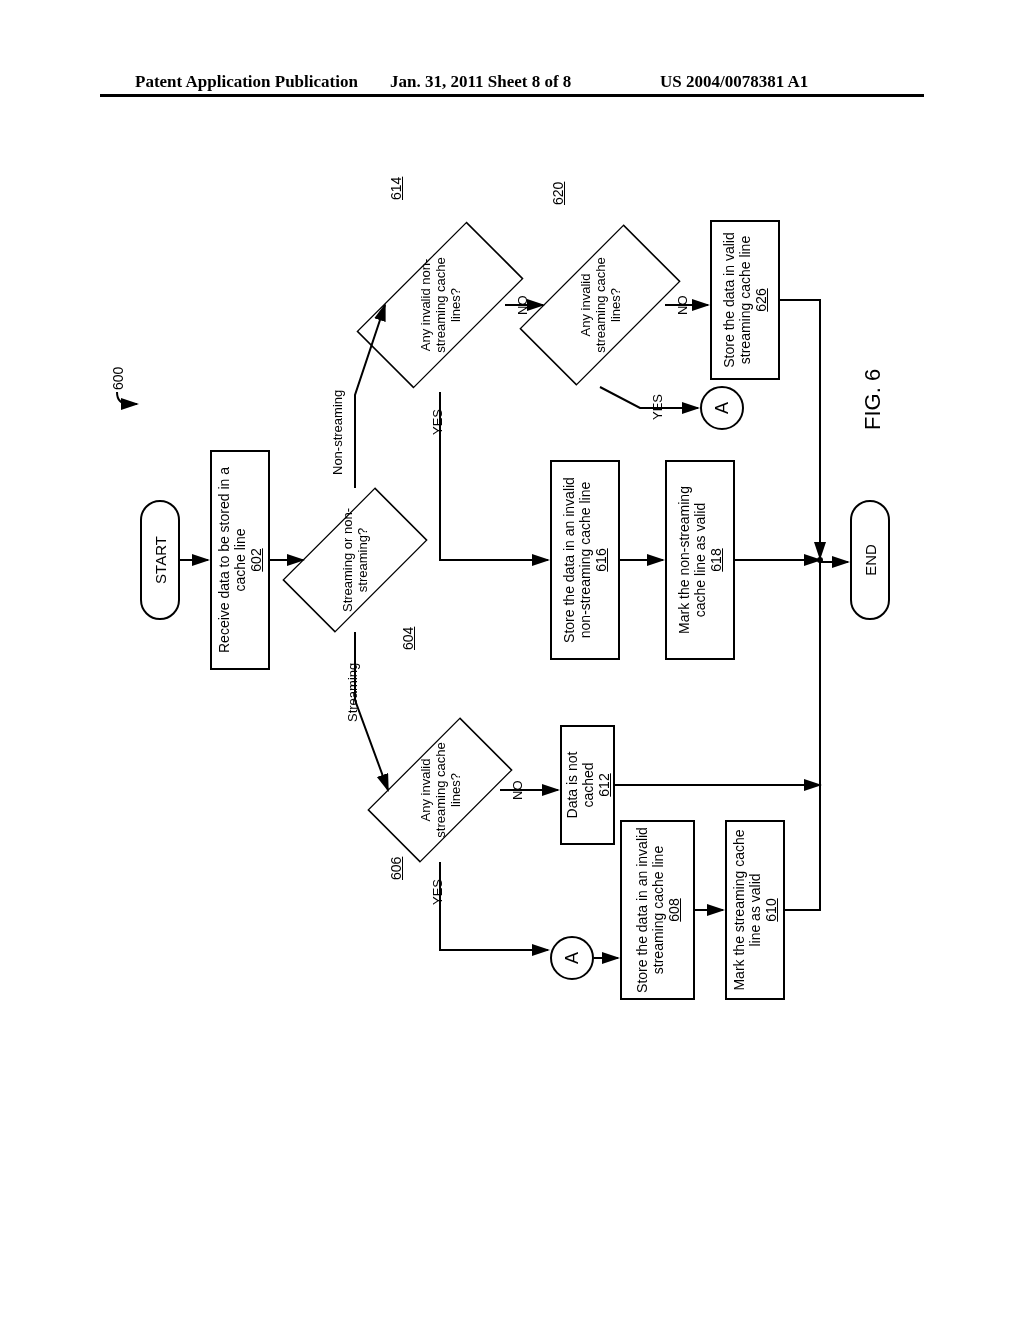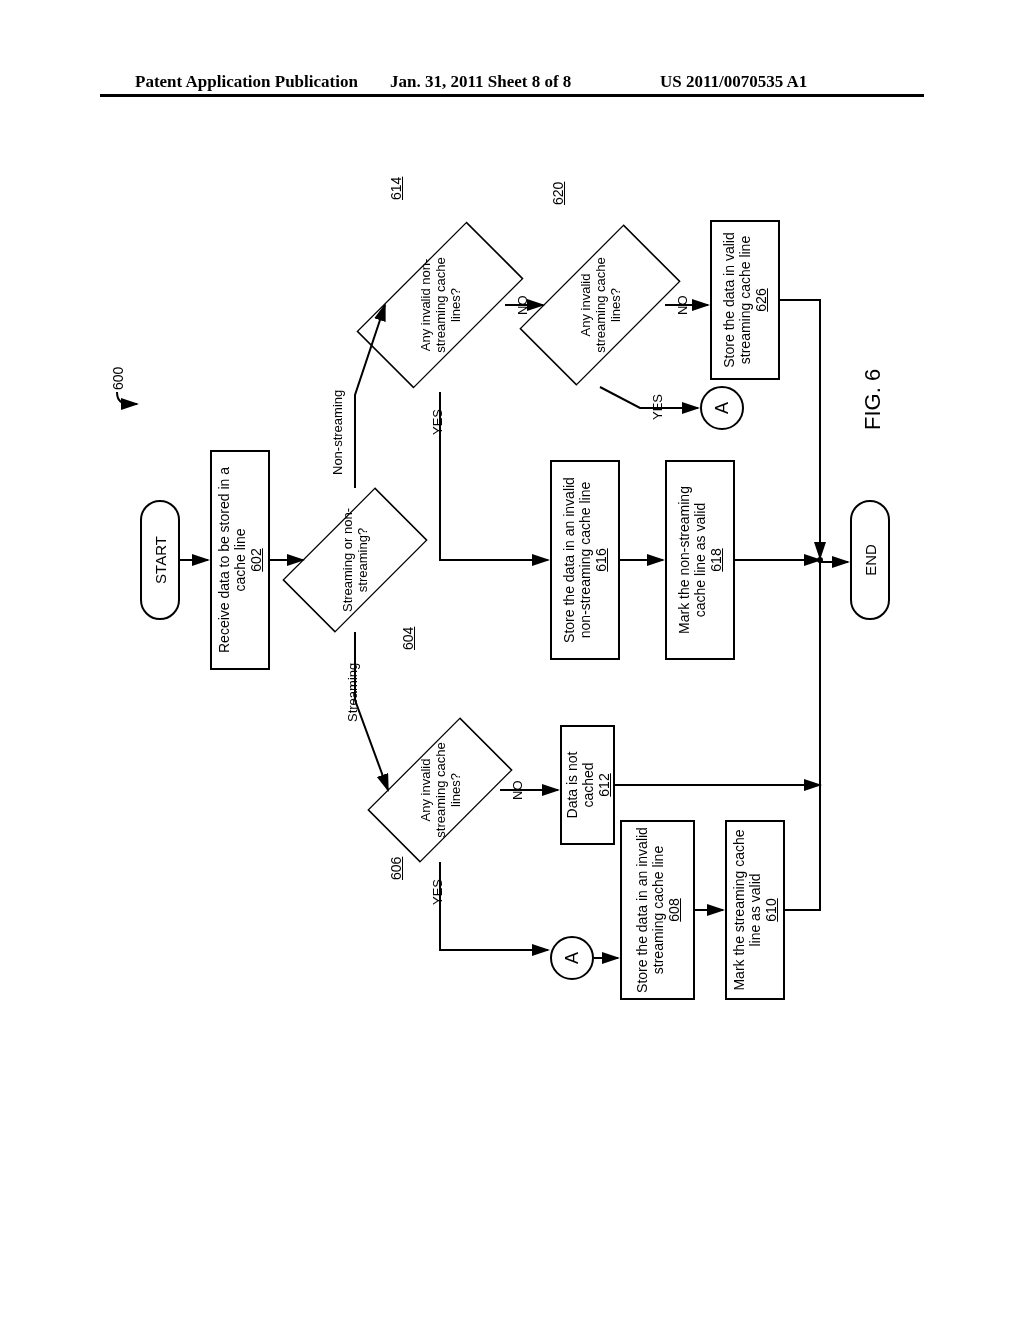--- a/index.html
+++ b/index.html
@@ -103,21 +103,21 @@
     position:absolute; inset:0; width:100%; height:100%;
     overflow:visible;
   }
 </style>
 </head>
 <body>
 
 <div class="page-header">
   <span class="hdr-left">Patent Application Publication</span>
   <span class="hdr-mid">Jan. 31, 2011  Sheet 8 of 8</span>
-  <span class="hdr-right">US 2011/0070535 A1</span>
+  <span class="hdr-right">US 2004/0078381 A1</span>
 </div>
 <div class="hdr-rule"></div>
 
 <div class="diagram">
 
   <div class="callout" style="left:550px; top:-10px;">600</div>
 
   <div class="term" style="left:320px; top:20px;">
     <span>START</span>
   </div>

